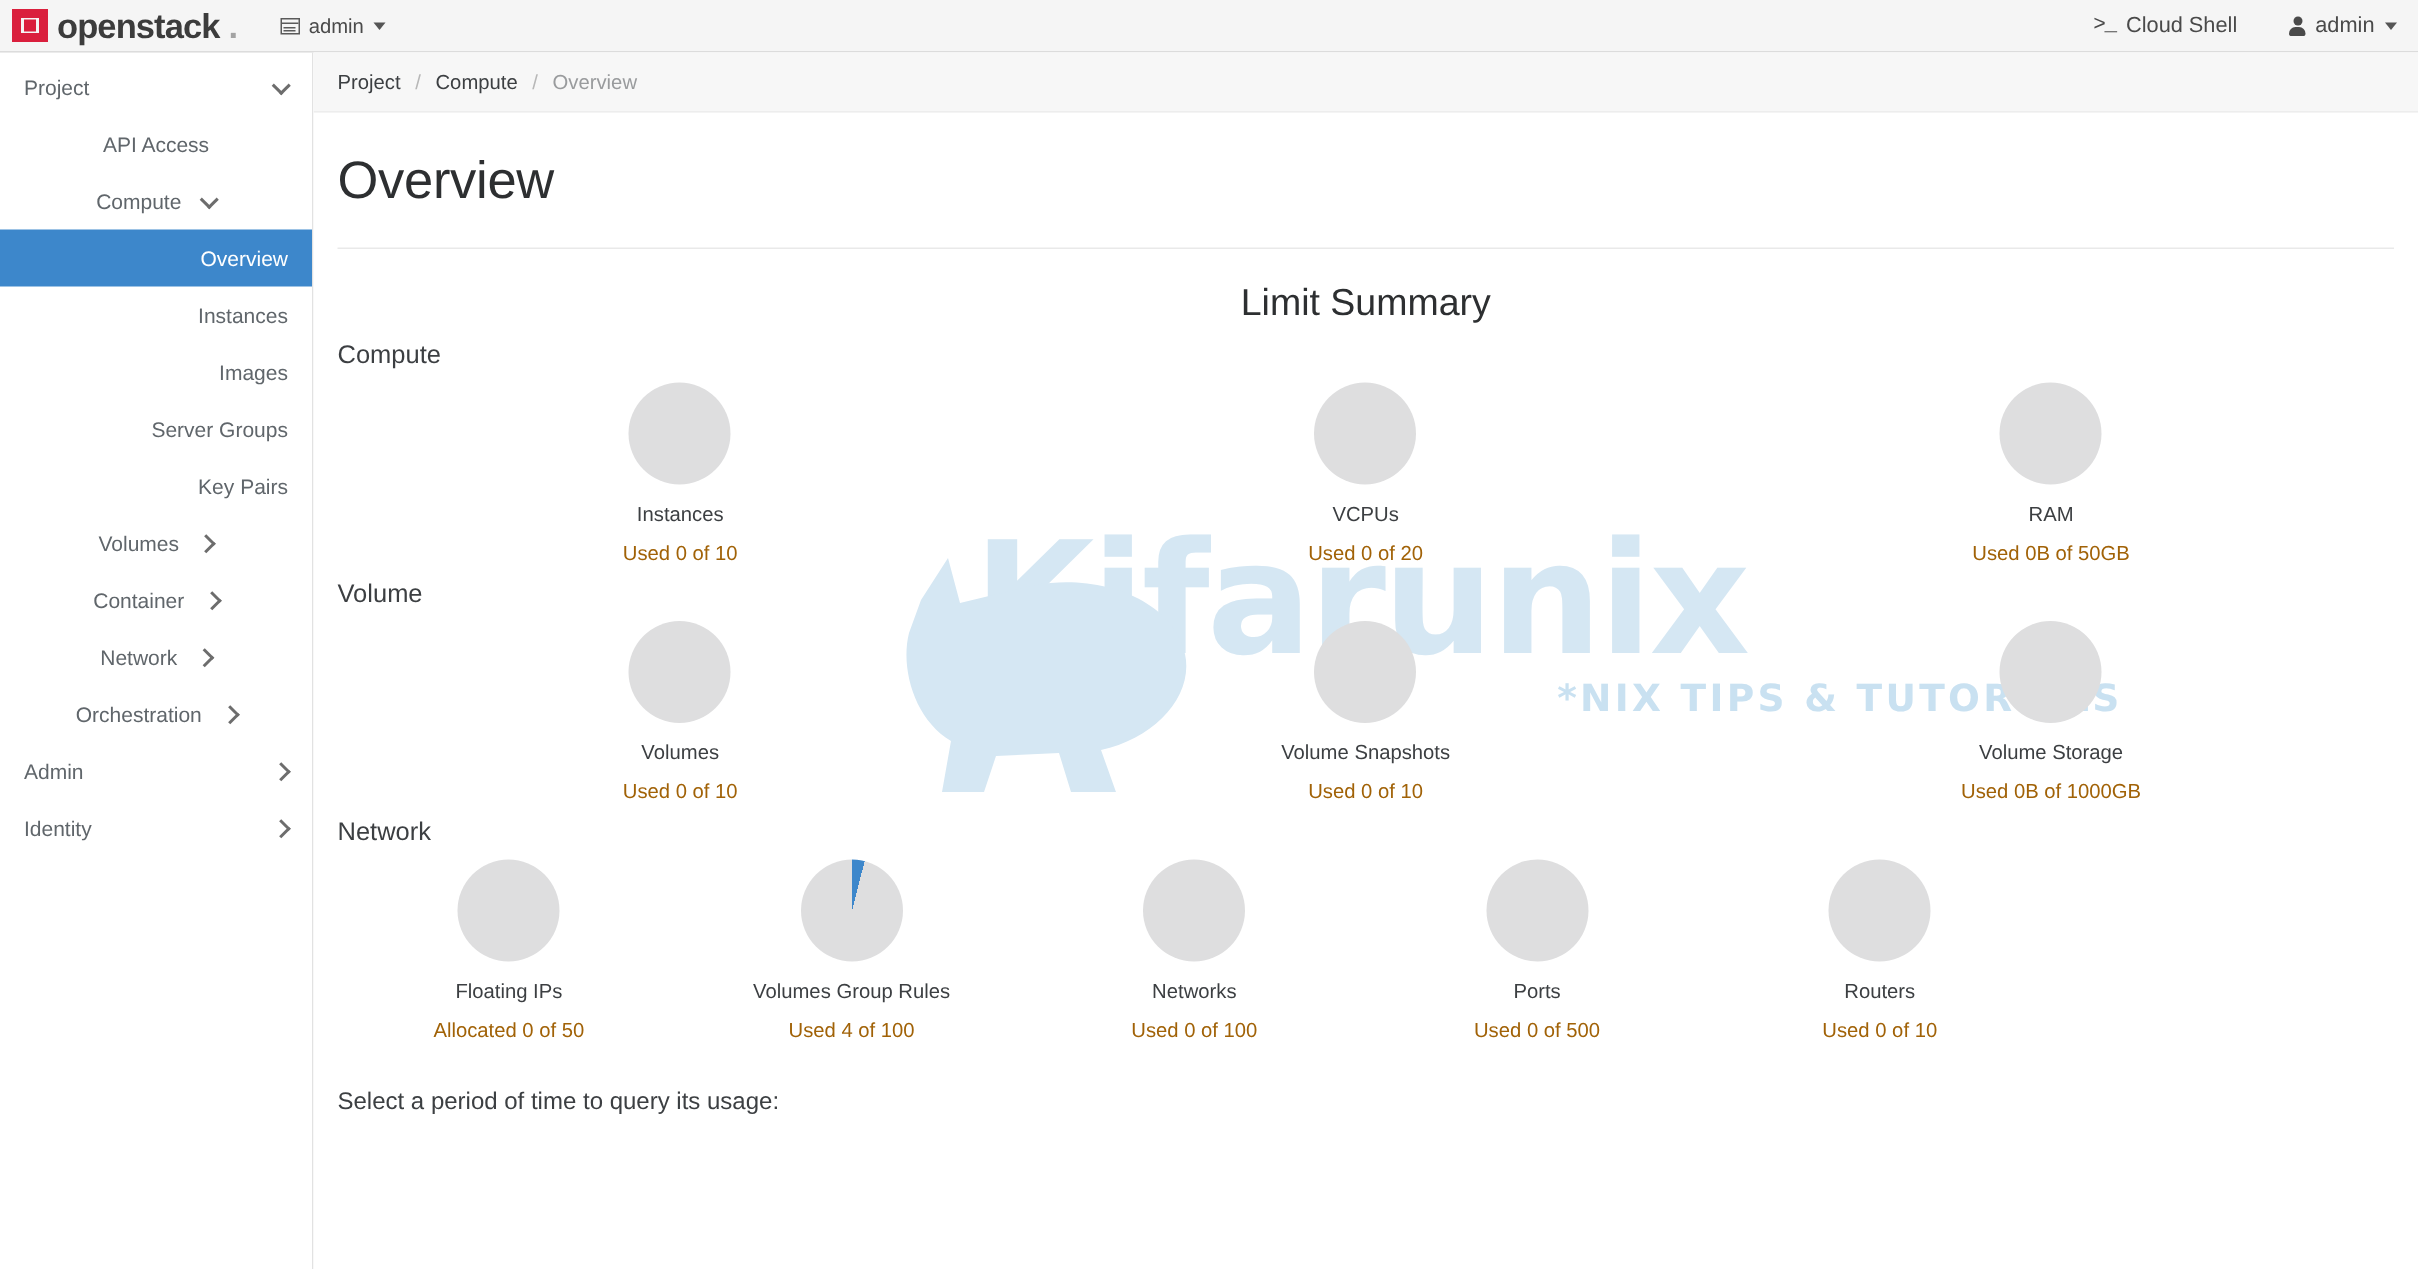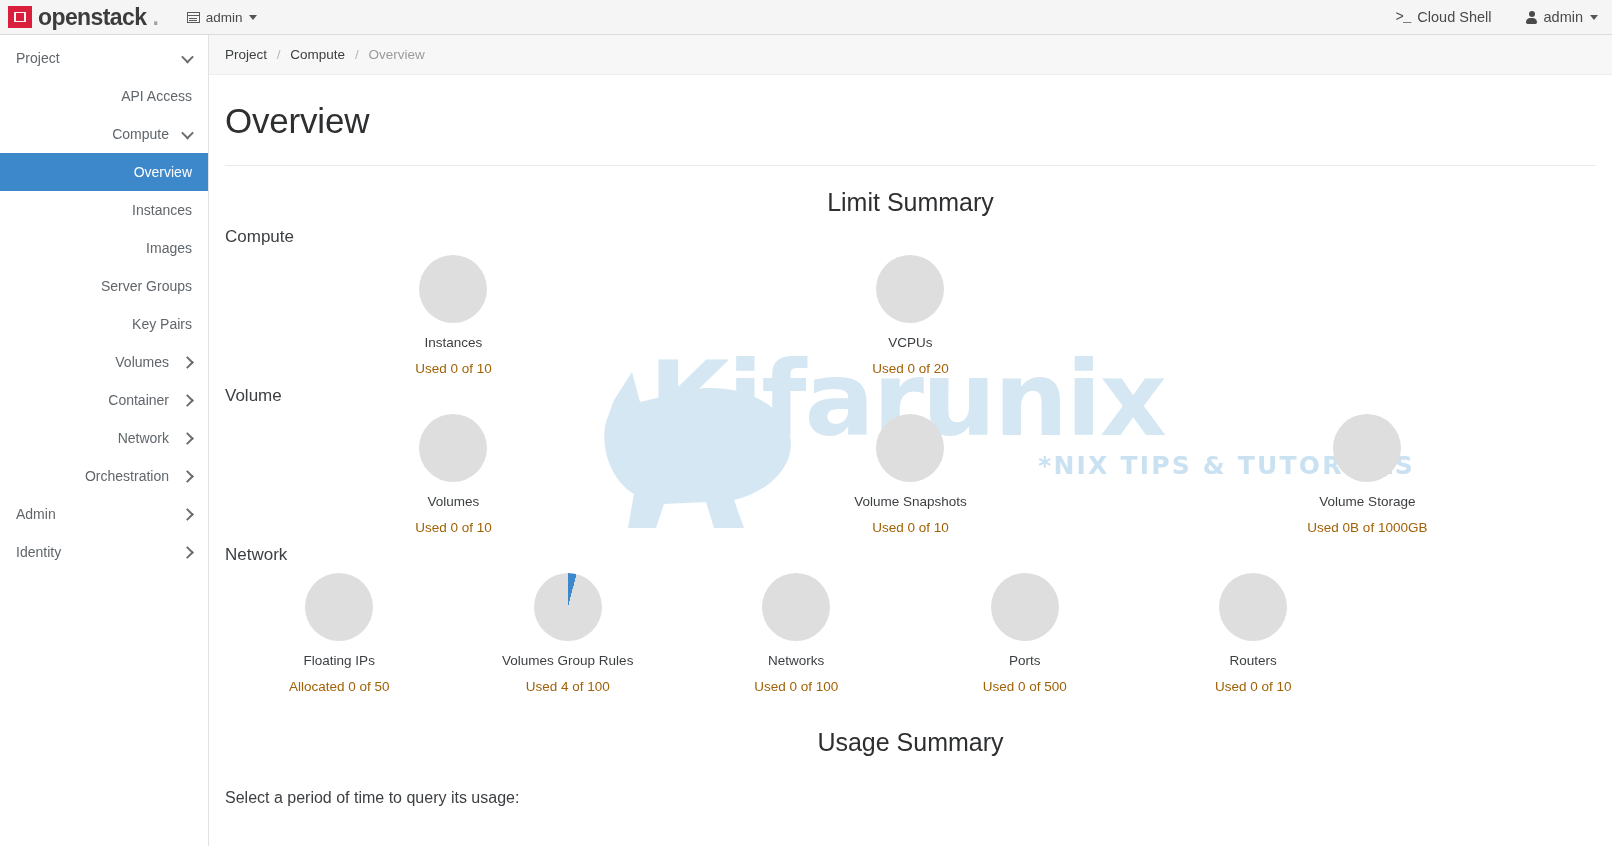--- a/index.html
+++ b/index.html
@@ -131,21 +131,21 @@
     display: flex;
     align-items: center;
     height: 38px;
     padding: 0 16px;
     font-size: 14px;
     color: #60666b;
     cursor: pointer;
     white-space: nowrap;
   }
   .nav-item.level0 { justify-content: space-between; }
-  .nav-item.level1 { justify-content: flex-end; padding-right: 16px; }
+  .nav-item.level1 { justify-content: center; padding-right: 16px; }
   .nav-item.level1 .chev { margin-left: 14px; }
   .nav-item.level2 { justify-content: flex-end; padding-right: 16px; }
   .nav-item.active {
     background: #3d87cb;
     color: #ffffff;
   }
   .chev {
     display: inline-block;
     width: 9px; height: 9px;
     border-right: 2.4px solid #6d6d6d;
@@ -387,20 +387,25 @@
             <div class="quota-cell">
               <div class="pie" style="background: rgb(222, 222, 223);"></div>
               <div class="quota-label">Instances</div>
               <div class="quota-value">Used 0 of 10</div>
             </div>
             <div class="quota-cell">
               <div class="pie" style="background: rgb(222, 222, 223);"></div>
               <div class="quota-label">VCPUs</div>
               <div class="quota-value">Used 0 of 20</div>
             </div>
+            <div class="quota-cell">
+              <div class="pie" style="background: rgb(222, 222, 223);"></div>
+              <div class="quota-label">RAM</div>
+              <div class="quota-value">Used 0B of 50GB</div>
+            </div>
           </div>
           <h3 class="group-title">Volume</h3>
           <div class="quota-row three">
             <div class="quota-cell">
               <div class="pie" style="background: rgb(222, 222, 223);"></div>
               <div class="quota-label">Volumes</div>
               <div class="quota-value">Used 0 of 10</div>
             </div>
             <div class="quota-cell">
               <div class="pie" style="background: rgb(222, 222, 223);"></div>
@@ -436,18 +441,17 @@
               <div class="quota-value">Used 0 of 500</div>
             </div>
             <div class="quota-cell">
               <div class="pie" style="background: rgb(222, 222, 223);"></div>
               <div class="quota-label">Routers</div>
               <div class="quota-value">Used 0 of 10</div>
             </div>
           </div>
         </div>
 
-      <h2 class="section-title" style="margin-top:34px">Usage Summary</h2>
       <div class="usage-note">Select a period of time to query its usage:</div>
     </div>
 
   </main>
 </div>
 
 </body></html>

